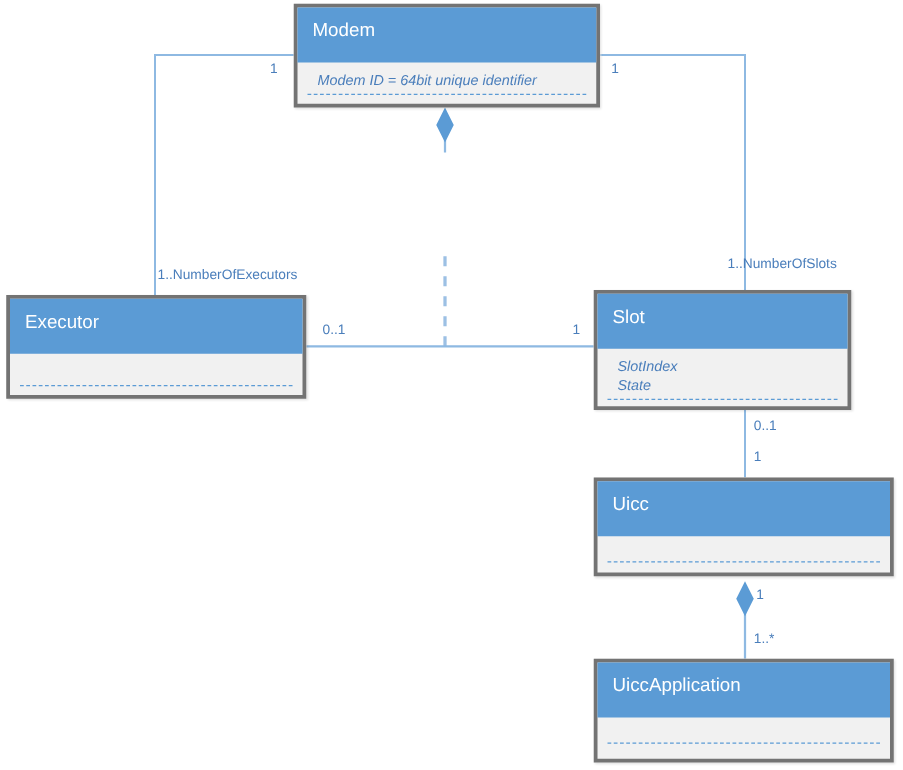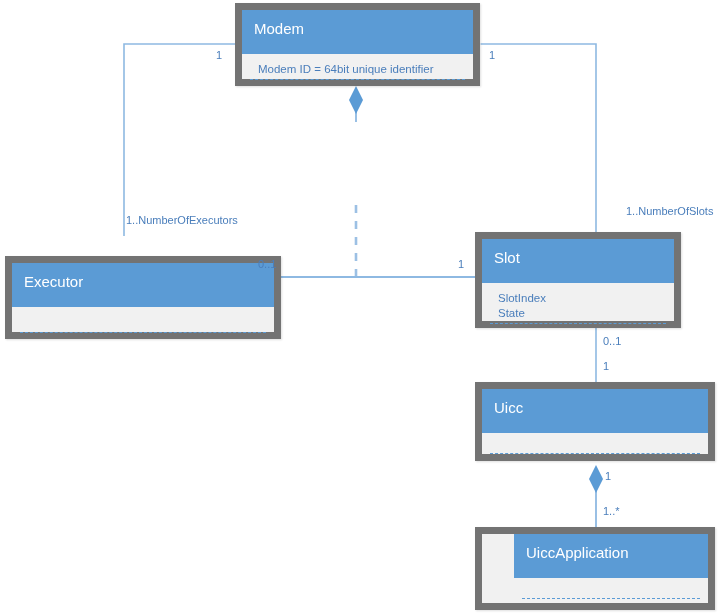--- a/index.html
+++ b/index.html
@@ -21,21 +21,21 @@
     position: absolute;
     left: 0;
     top: 0;
     width: 722px;
     height: 616px;
   }
   .uml-class {
     position: absolute;
     box-sizing: border-box;
     background: #F1F1F1;
-    border: 7px solid #737373;
+    border: 3px solid #737373;
     box-shadow: 1px 1px 2px rgba(0,0,0,0.13);
     z-index: 5;
   }
   .uml-header {
     box-sizing: border-box;
     background: #5B9BD5;
     color: #FFFFFF;
     font-size: 15px;
     line-height: 18px;
     padding: 10px 0 10px 12px;
@@ -47,20 +47,21 @@
     position: relative;
     box-sizing: border-box;
     padding: 8px 0 0 0;
   }
   .uml-attr {
     color: #4A7EBB;
     font-size: 11.5px;
     line-height: 15px;
     padding-left: 16px;
     white-space: nowrap;
+    font-style: italic;
   }
   .uml-sep {
     position: absolute;
     left: 8px;
     right: 8px;
     border-top: 1px dashed #5B9BD5;
   }
   .mult-label {
     position: absolute;
     color: #4A7EBB;
@@ -114,21 +115,21 @@
     <div class="uml-header">
       <span>Modem</span>
     </div>
     <div class="uml-body" style="height:39px;">
       <div class="uml-attr">Modem ID = 64bit unique identifier</div>
       <div class="uml-sep" style="top:25px;"></div>
     </div>
   </div>
 
 
-  <div class="uml-class" style="left:5px; top:236px; width:276px; height:83px;margin-top:20px;">
+  <div class="uml-class" style="left:5px; top:236px; width:240px; height:83px;">
     <div class="uml-header">
       <span>Executor</span>
     </div>
     <div class="uml-body" style="height:39px;">
       <div class="uml-sep" style="top:25px;"></div>
     </div>
   </div>
 
   <div class="uml-class" style="left:475px; top:232px; width:206px; height:96px;">
     <div class="uml-header">
@@ -143,33 +144,33 @@
 
   <div class="uml-class" style="left:475px; top:382px; width:240px; height:79px;">
     <div class="uml-header">
       <span>Uicc</span>
     </div>
     <div class="uml-body" style="height:39px;">
       <div class="uml-sep" style="top:20px;"></div>
     </div>
   </div>
 
-  <div class="uml-class" style="left:475px; top:527px; width:240px; height:83px;padding-left:32px;">
+  <div class="uml-class" style="left:475px; top:527px; width:240px; height:83px;">
     <div class="uml-header">
       <span>UiccApplication</span>
     </div>
     <div class="uml-body" style="height:39px;">
       <div class="uml-sep" style="top:20px;"></div>
     </div>
   </div>
 
   <div class="mult-label" style="left:216px; top:49px;">1</div>
   <div class="mult-label" style="left:489px; top:49px;">1</div>
   <div class="mult-label" style="left:126px; top:214px;">1..NumberOfExecutors</div>
-  <div class="mult-label" style="left:626px; top:205px;">1..NumberOfSlots</div>
+  <div class="mult-label" style="left:582px; top:205px;">1..NumberOfSlots</div>
   <div class="mult-label" style="left:258px; top:258px;">0..1</div>
   <div class="mult-label" style="left:458px; top:258px;">1</div>
   <div class="mult-label" style="left:603px; top:335px;">0..1</div>
   <div class="mult-label" style="left:603px; top:360px;">1</div>
   <div class="mult-label" style="left:605px; top:470px;">1</div>
   <div class="mult-label" style="left:603px; top:505px;">1..*</div>
 
 </div>
 
 </body></html>

